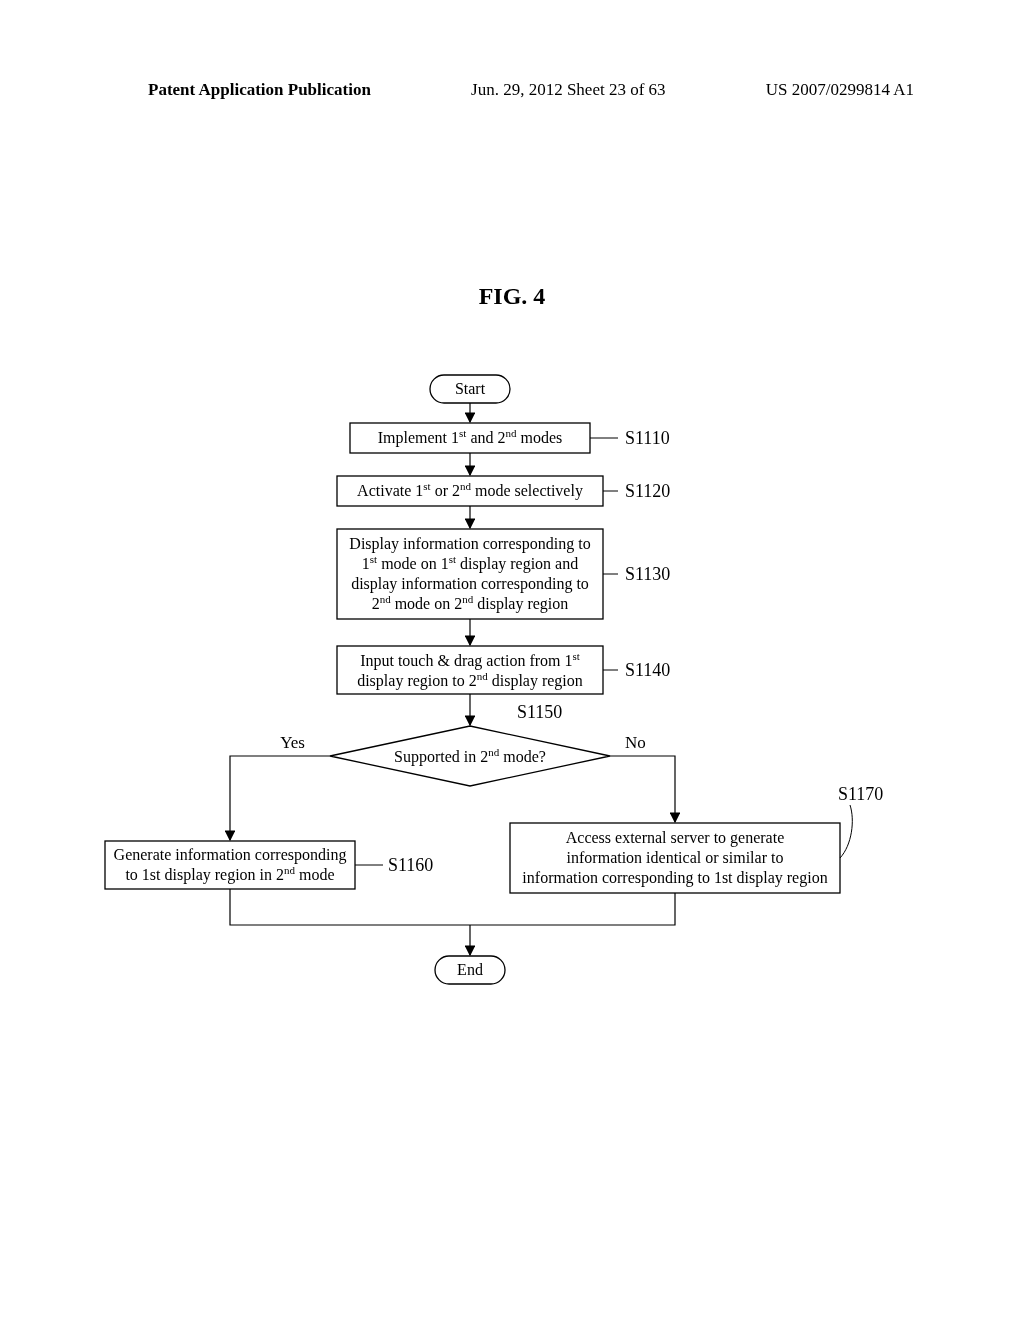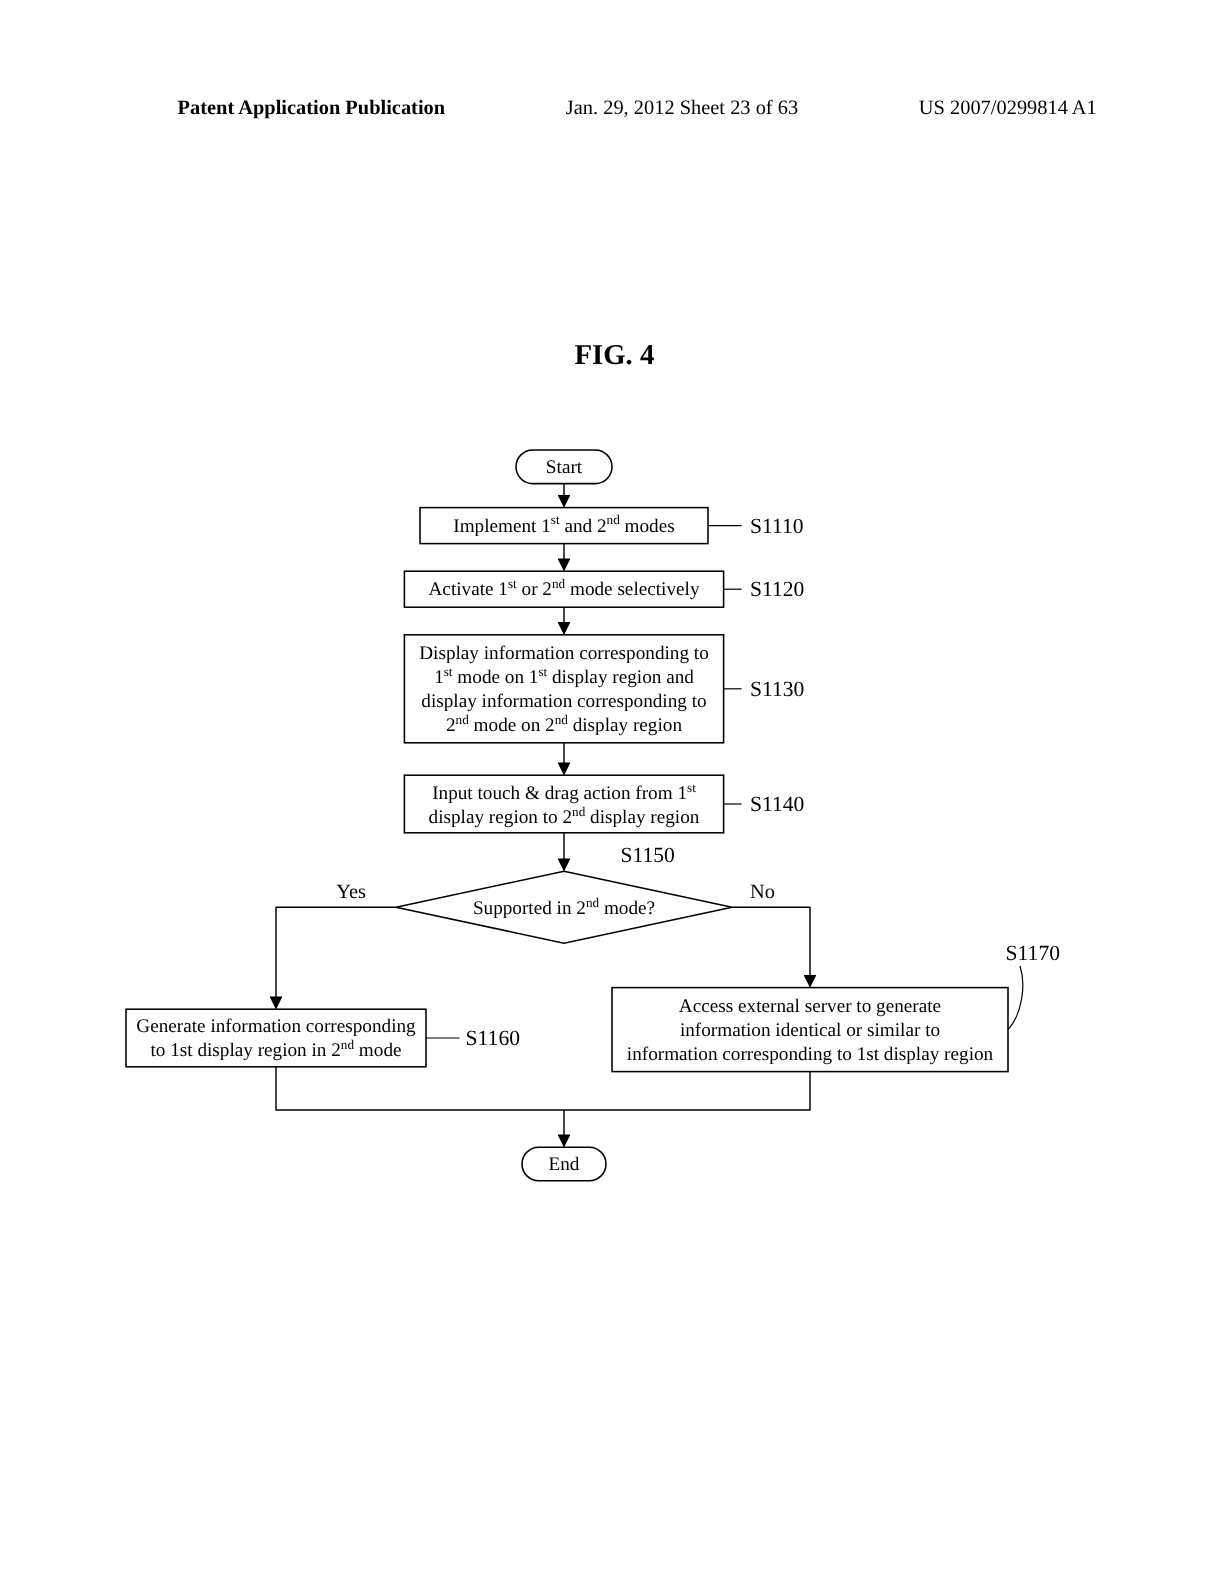--- a/index.html
+++ b/index.html
@@ -53,21 +53,21 @@
     .branch-text {
       font-family: 'Times New Roman', Times, serif;
       font-size: 17px;
     }
   </style>
 </head>
 <body>
 
 <div class="header">
   <span class="header-left">Patent Application Publication</span>
-  <span class="header-center">Jan. 29, 2012  Sheet 23 of 63</span>
+  <span class="header-center">Jun. 29, 2012  Sheet 23 of 63</span>
   <span class="header-right">US 2007/0299814 A1</span>
 </div>
 
 <div class="fig-title">FIG. 4</div>
 
 <svg class="flowchart" viewBox="0 0 824 700">
   <defs>
     <marker id="arrow" markerWidth="9" markerHeight="9" refX="8" refY="4.5" orient="auto">
       <path d="M0,0 L9,4.5 L0,9 z" fill="#000"></path>
     </marker>

